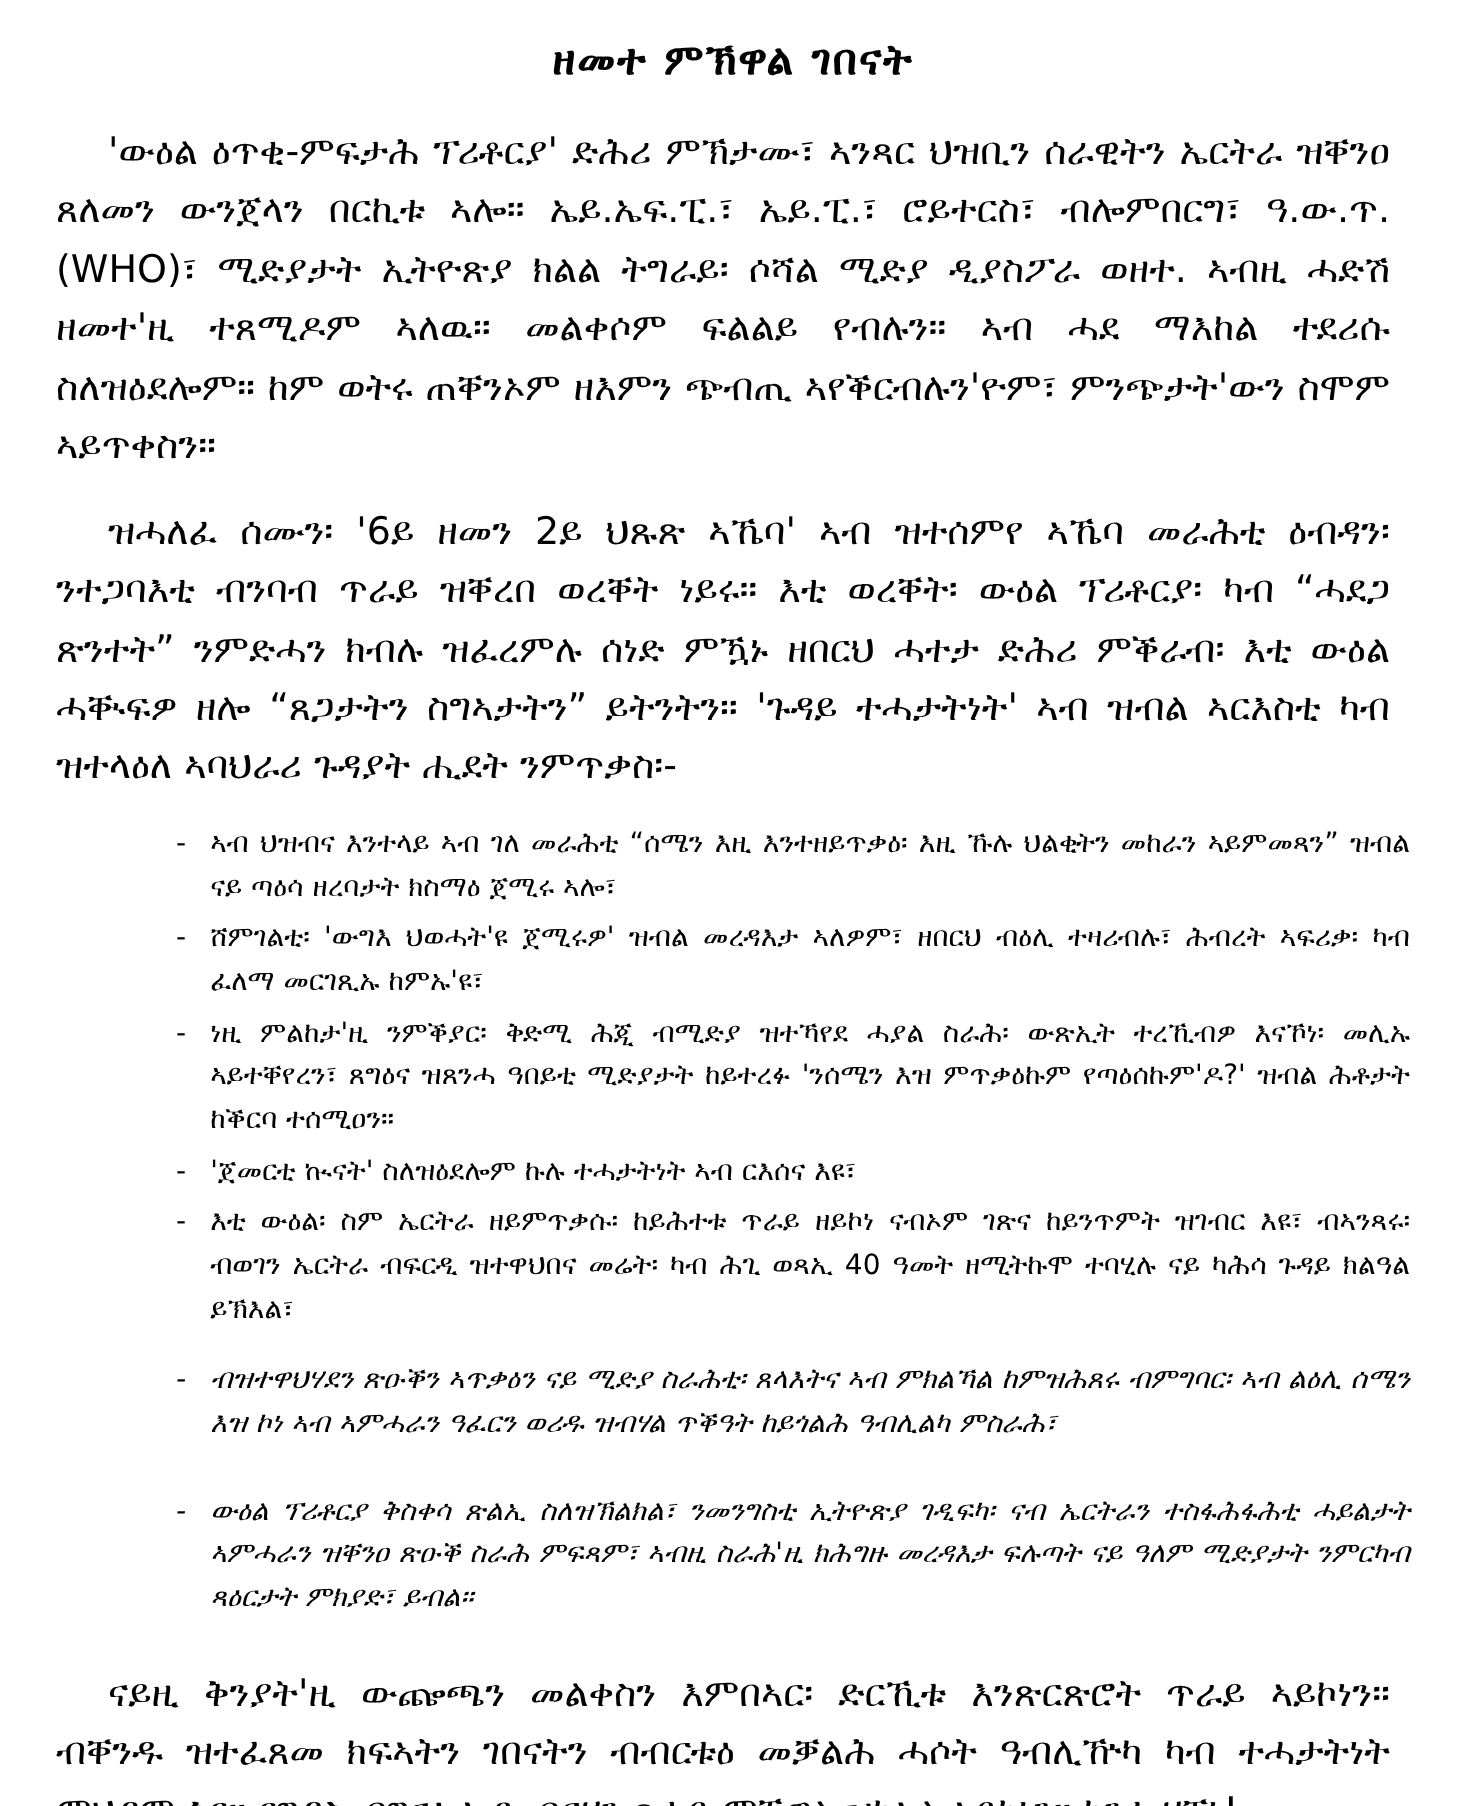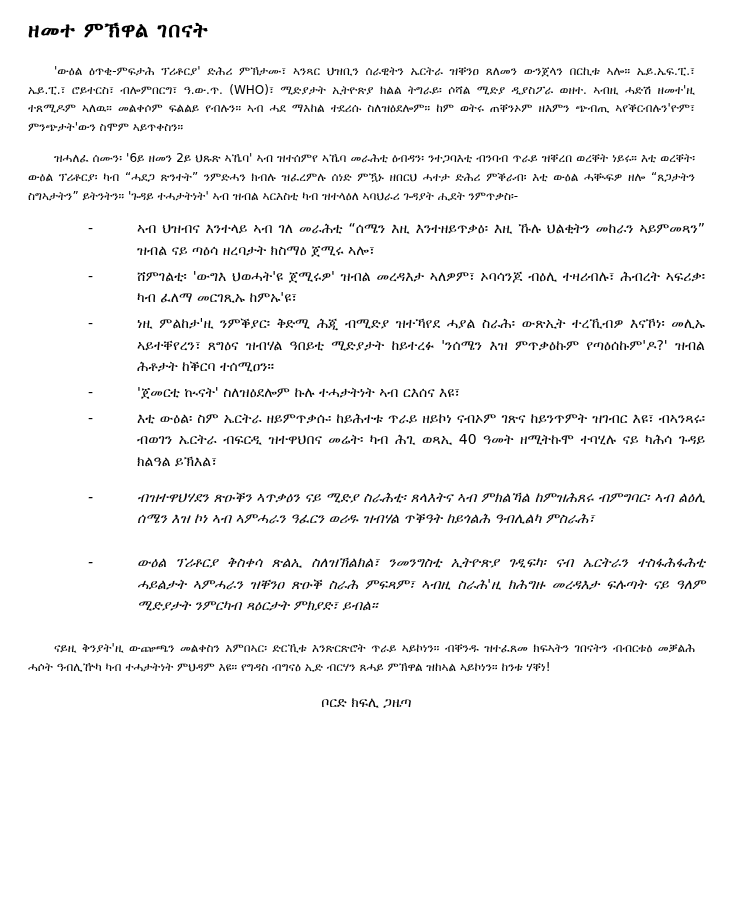--- a/index.html
+++ b/index.html
@@ -14,27 +14,28 @@
     font-family: "DejaVu Sans", sans-serif;
     overflow: hidden;
   }
   .page {
     box-sizing: border-box;
     width: 733px;
     height: 903px;
     padding: 12px 28px 0 28px;
   }
   .doc-title {
+    text-align: center;
     font-size: 21px;
     font-weight: bold;
     margin: 6px 0 20px 0;
     letter-spacing: 1px;
   }
   p.body-par {
-    font-size: 12px;
+    font-size: 19px;
     line-height: 1.55;
     text-align: justify;
     margin: 0 10px 13px 0;
   }
   p.indent { text-indent: 26px; }
   .dash-list {
     list-style: none;
     margin: 6px 0 14px 0;
     padding: 0 0 0 60px;
   }
@@ -42,21 +43,20 @@
     display: flex;
     align-items: flex-start;
     gap: 12px;
     font-size: 14px;
     line-height: 1.55;
     margin: 0 0 4px 0;
   }
   .dash-list li .li-text {
     flex: 1;
     text-align: justify;
-    margin-left: 32px;
   }
   .dash-list.spaced li { margin-bottom: 22px; }
   .italic { font-style: italic; }
   .signature {
     text-align: center;
     font-size: 14px;
     margin-top: 18px;
   }
 </style>
 </head>
@@ -71,25 +71,25 @@
 
   <p class="body-par indent">ዝሓለፈ ሰሙን፡ '6ይ ዘመን 2ይ ህጹጽ ኣኼባ' ኣብ ዝተሰምየ ኣኼባ መራሕቲ ዕብዳን፡ ንተጋባእቲ ብንባብ ጥራይ ዝቐረበ ወረቐት ነይሩ። እቲ ወረቐት፡ ውዕል ፕሪቶርያ፡ ካብ “ሓደጋ ጽንተት” ንምድሓን ክብሉ ዝፈረምሉ ሰነድ ምዃኑ ዘበርህ ሓተታ ድሕሪ ምቕራብ፡ እቲ ውዕል ሓቚፍዎ ዘሎ “ጸጋታትን ስግኣታትን” ይትንትን። 'ጉዳይ ተሓታትነት' ኣብ ዝብል ኣርእስቲ ካብ ዝተላዕለ ኣባህራሪ ጉዳያት ሒደት ንምጥቃስ፡-</p>
 
   <ul class="dash-list">
     <li>
       <span class="marker">-</span>
       <span class="li-text">ኣብ ህዝብና እንተላይ ኣብ ገለ መራሕቲ “ሰሜን እዚ እንተዘይጥቃዕ፡ እዚ ኹሉ ህልቂትን መከራን ኣይምመጻን” ዝብል ናይ ጣዕሳ ዘረባታት ክስማዕ ጀሚሩ ኣሎ፣</span>
     </li>
     <li>
       <span class="marker">-</span>
-      <span class="li-text">ሸምገልቲ፡ 'ውግእ ህወሓት'ዩ ጀሚሩዎ' ዝብል መረዳእታ ኣለዎም፣ ኦባሳንጆ ብዕሊ ተዛሪብሉ፣ ሕብረት ኣፍሪቃ፡ ካብ ፈለማ መርገጺኡ ከምኡ'ዩ፣</span>
+      <span class="li-text">ሸምገልቲ፡ 'ውግእ ህወሓት'ዩ ጀሚሩዎ' ዝብል መረዳእታ ኣለዎም፣ ዘበርህ ብዕሊ ተዛሪብሉ፣ ሕብረት ኣፍሪቃ፡ ካብ ፈለማ መርገጺኡ ከምኡ'ዩ፣</span>
     </li>
     <li>
       <span class="marker">-</span>
-      <span class="li-text">ነዚ ምልከታ'ዚ ንምቕያር፡ ቅድሚ ሕጂ ብሚድያ ዝተኻየደ ሓያል ስራሕ፡ ውጽኢት ተረኺብዎ እናኾነ፡ መሊኡ ኣይተቐየረን፣ ጸግዕና ዝብሃል ዓበይቲ ሚድያታት ከይተረፉ 'ንሰሜን እዝ ምጥቃዕኩም የጣዕሰኩም'ዶ?' ዝብል ሕቶታት ከቕርባ ተሰሚዐን።</span>
+      <span class="li-text">ነዚ ምልከታ'ዚ ንምቕያር፡ ቅድሚ ሕጂ ብሚድያ ዝተኻየደ ሓያል ስራሕ፡ ውጽኢት ተረኺብዎ እናኾነ፡ መሊኡ ኣይተቐየረን፣ ጸግዕና ዝጸንሓ ዓበይቲ ሚድያታት ከይተረፉ 'ንሰሜን እዝ ምጥቃዕኩም የጣዕሰኩም'ዶ?' ዝብል ሕቶታት ከቕርባ ተሰሚዐን።</span>
     </li>
     <li>
       <span class="marker">-</span>
       <span class="li-text">'ጀመርቲ ኲናት' ስለዝዕደሎም ኩሉ ተሓታትነት ኣብ ርእሰና እዩ፣</span>
     </li>
     <li>
       <span class="marker">-</span>
       <span class="li-text">እቲ ውዕል፡ ስም ኤርትራ ዘይምጥቃሱ፡ ከይሕተቱ ጥራይ ዘይኮነ ናብኦም ገጽና ከይንጥምት ዝገብር እዩ፣ ብኣንጻሩ፡ ብወገን ኤርትራ ብፍርዲ ዝተዋህበና መሬት፡ ካብ ሕጊ ወጻኢ 40 ዓመት ዘሚትኩሞ ተባሂሉ ናይ ካሕሳ ጉዳይ ክልዓል ይኽእል፣</span>
     </li>
   </ul>

